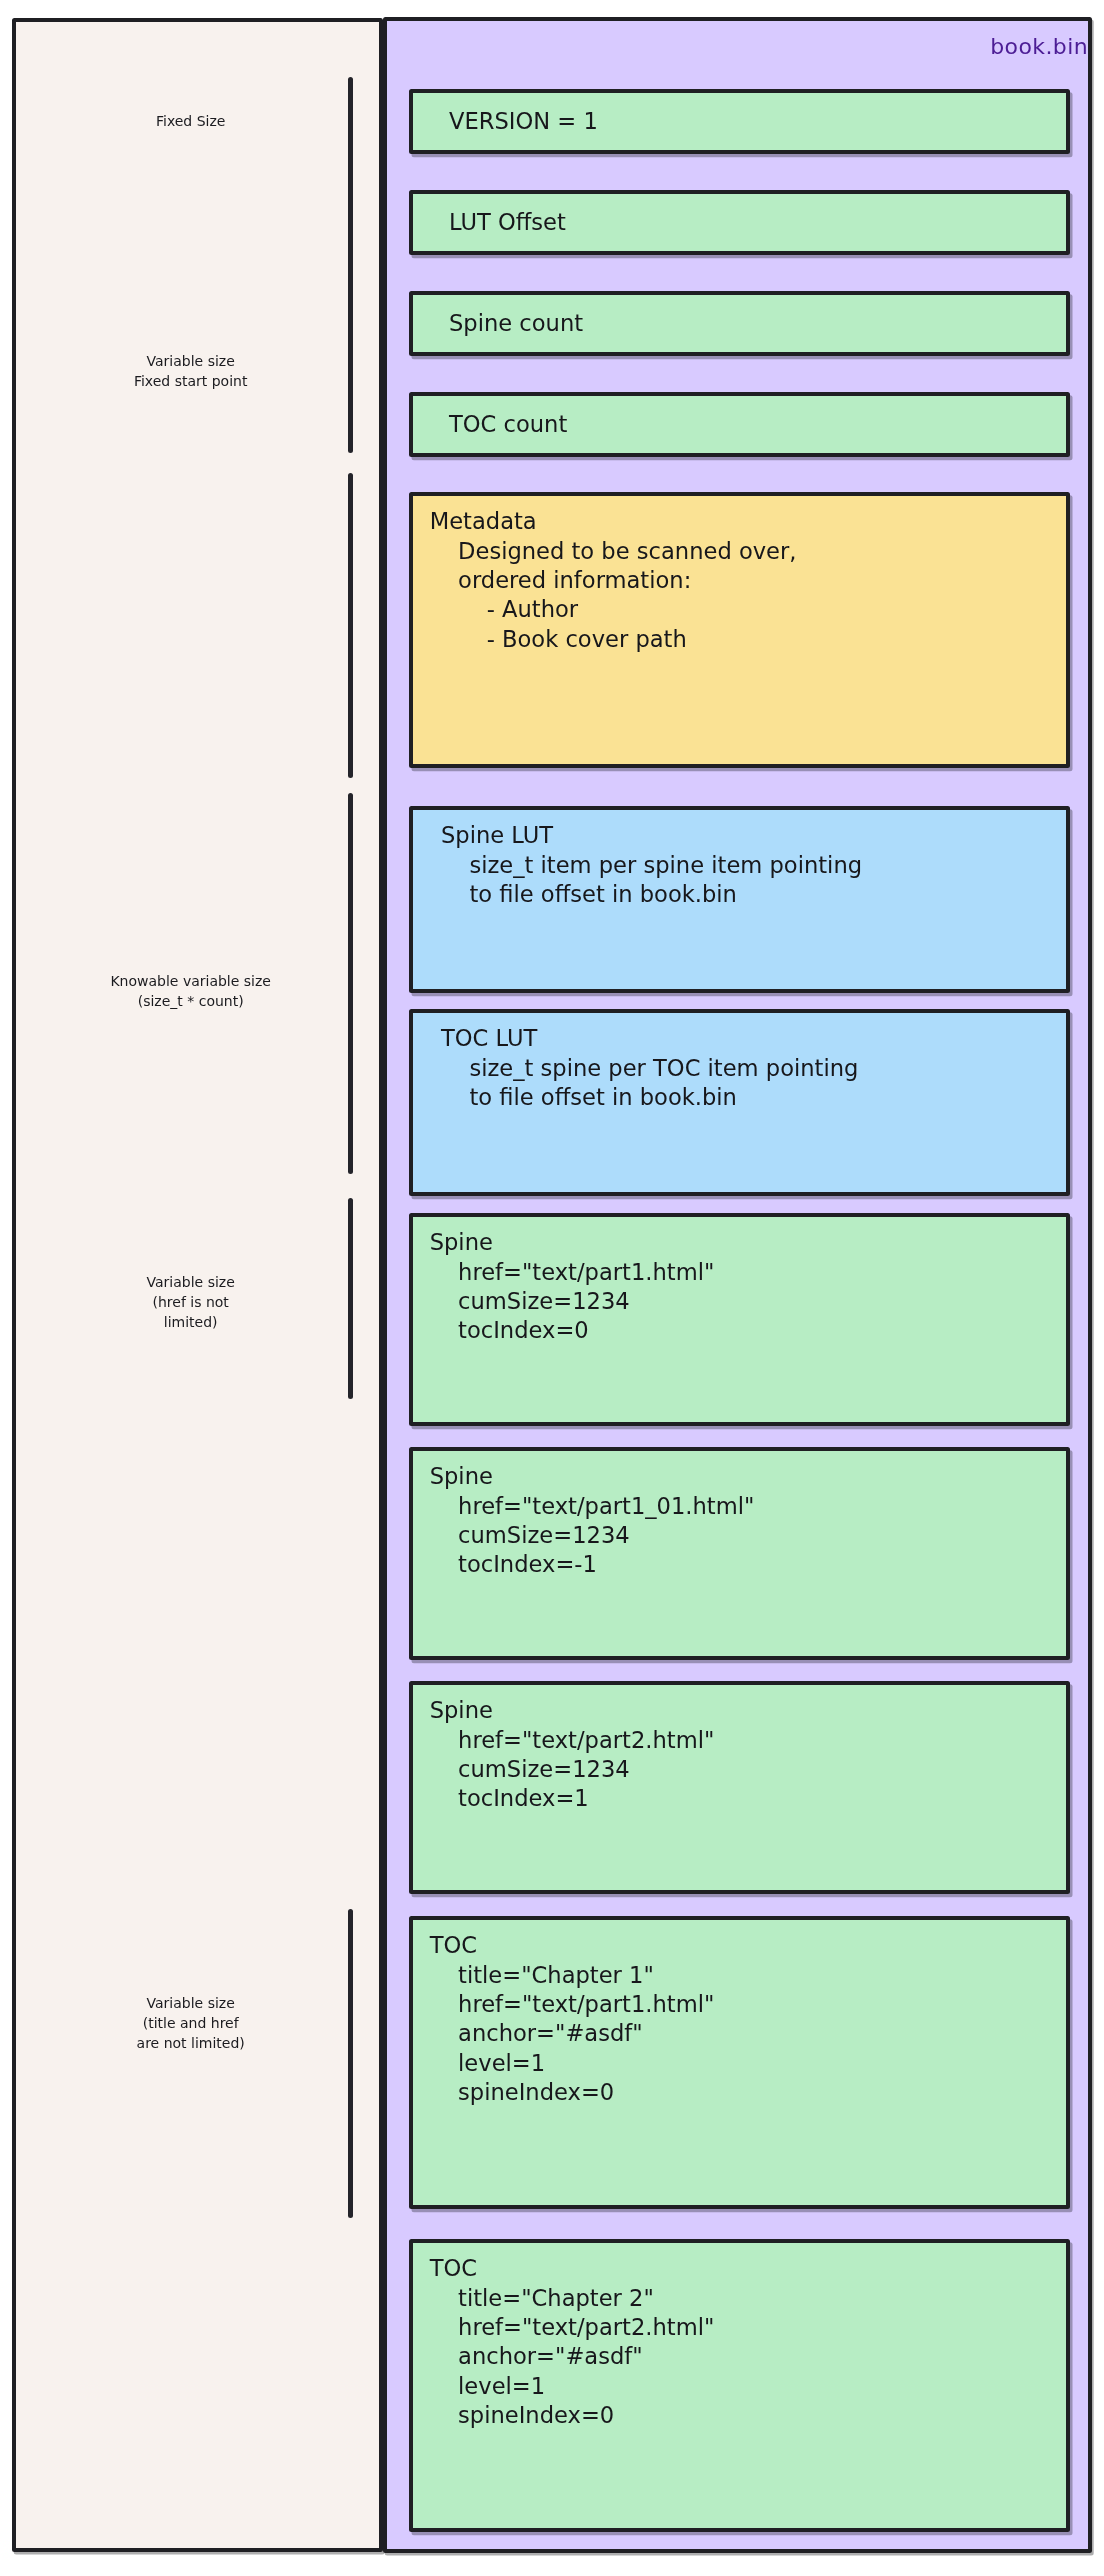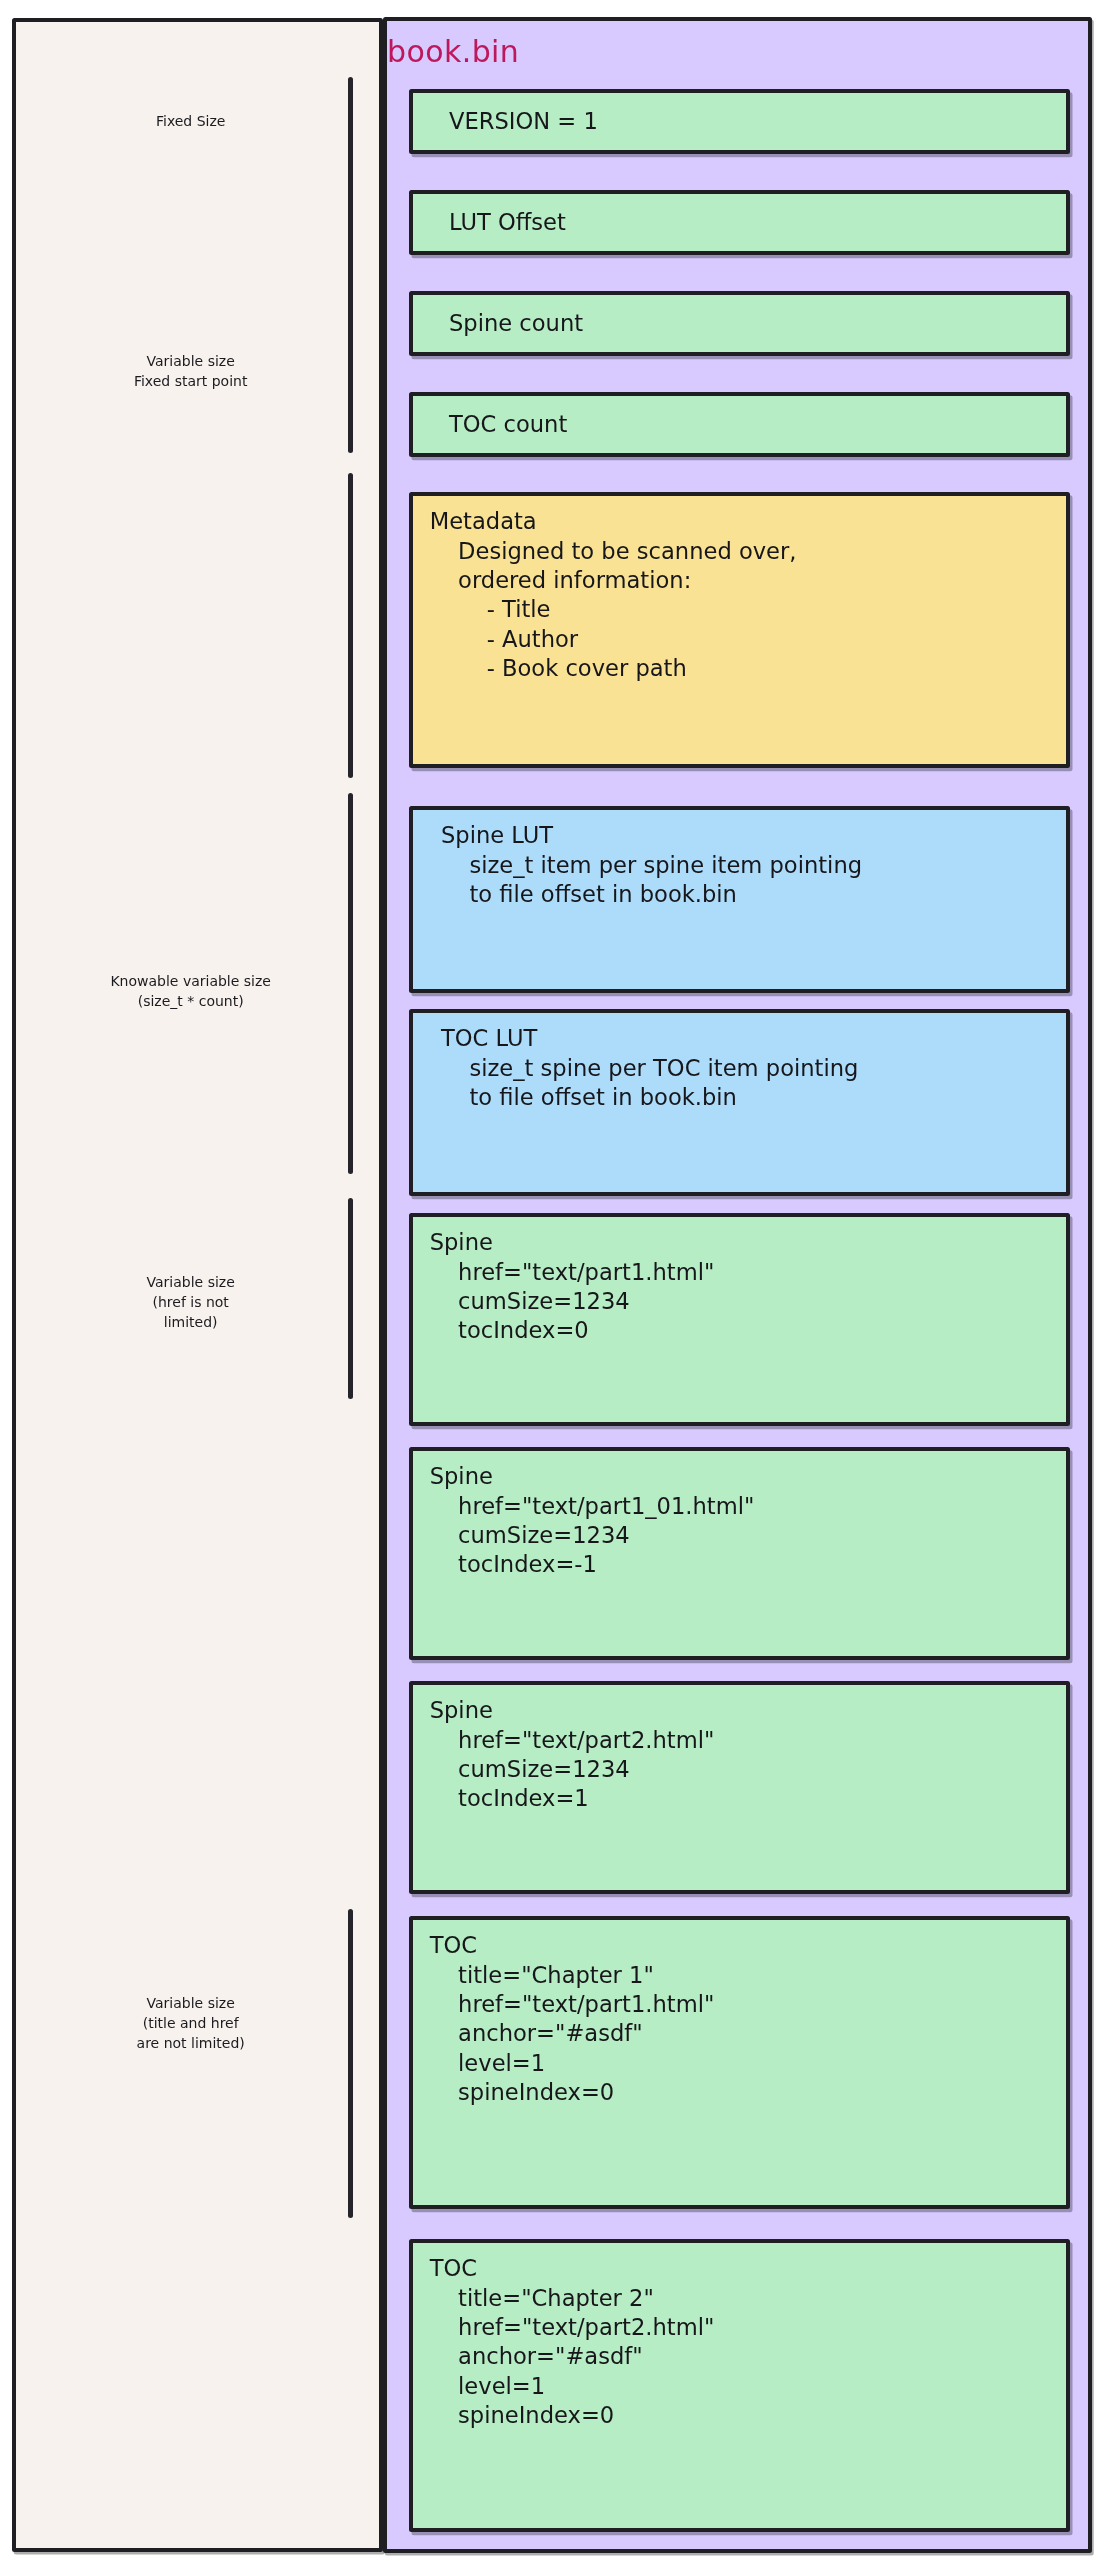--- a/index.html
+++ b/index.html
@@ -48,23 +48,23 @@
     border-radius: 2.5px;
     box-sizing: border-box;
     box-shadow: 1.7px 2.5px 0 rgba(20,20,24,.35);
   }
 
   .file-title {
     position: absolute;
     top: 13.4px;
     left: 0;
     width: 100%;
-    text-align: left;
-    font-size: 30px;
-    color: #be185d;
+    text-align: right;
+    font-size: 22px;
+    color: #4c1d95;
     letter-spacing: 0.4px;
   }
 
   
   .group-label {
     position: absolute;
     right: 50px;
     width: 276px;
     text-align: center;
     font-size: 14px;
@@ -161,21 +161,20 @@
     </div>
 
     <div class="block green single" style="top:371px; height:65px;">
       <span class="bline">TOC count</span>
     </div>
 
     <div class="block yellow" style="top:471px; height:276px;">
       <div class="bline">Metadata</div>
       <div class="bline indent1">Designed to be scanned over,</div>
       <div class="bline indent1">ordered information:</div>
-      <div class="bline indent2">- Title</div>
       <div class="bline indent2">- Author</div>
       <div class="bline indent2">- Book cover path</div>
     </div>
 
     <div class="block blue" style="top:785px; height:187px;">
       <div class="bline">Spine LUT</div>
       <div class="bline indent1">size_t item per spine item pointing</div>
       <div class="bline indent1">to file offset in book.bin</div>
     </div>
 

